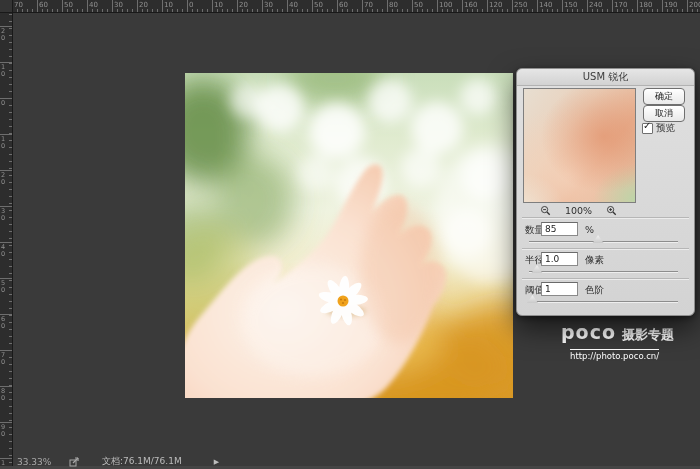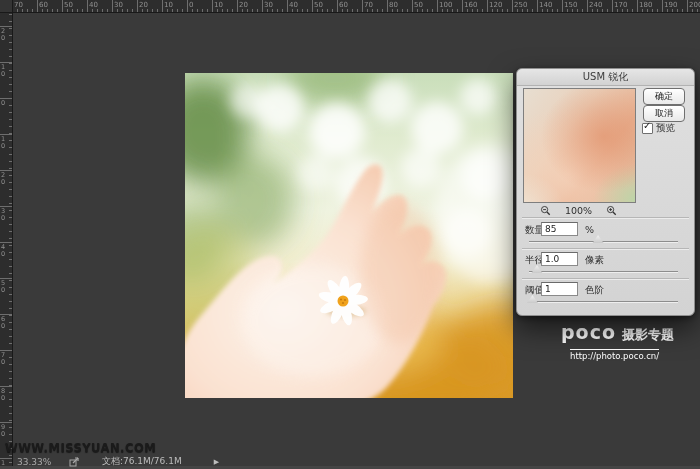--- a/index.html
+++ b/index.html
@@ -570,21 +570,20 @@
   <div id="poco-wm">
     <div class="poco-row">
       <span class="poco-logo">poco</span>
       <span class="poco-sub">摄影专题</span>
     </div>
     <span class="poco-url">http://photo.poco.cn/</span>
   </div>
 
 
   <div id="missyuan-wm">
-    <span class="my-url">WWW.MISSYUAN.COM</span>
   </div>
 
   <div id="status-bar">
     <span id="status-zoom">33.33%</span>
     <svg id="status-doc-icon" width="11" height="10" viewBox="0 0 11 10">
       <rect x="1" y="3" width="6" height="6" fill="none" stroke="#a8a8a8" stroke-width="1"></rect>
       <line x1="4" y1="6" x2="9" y2="1" stroke="#a8a8a8" stroke-width="1.2"></line>
       <path d="M9 1 L9 4 M9 1 L6 1" stroke="#a8a8a8" stroke-width="1.2" fill="none"></path>
     </svg>
     <span id="status-doc">文档:76.1M/76.1M</span>

